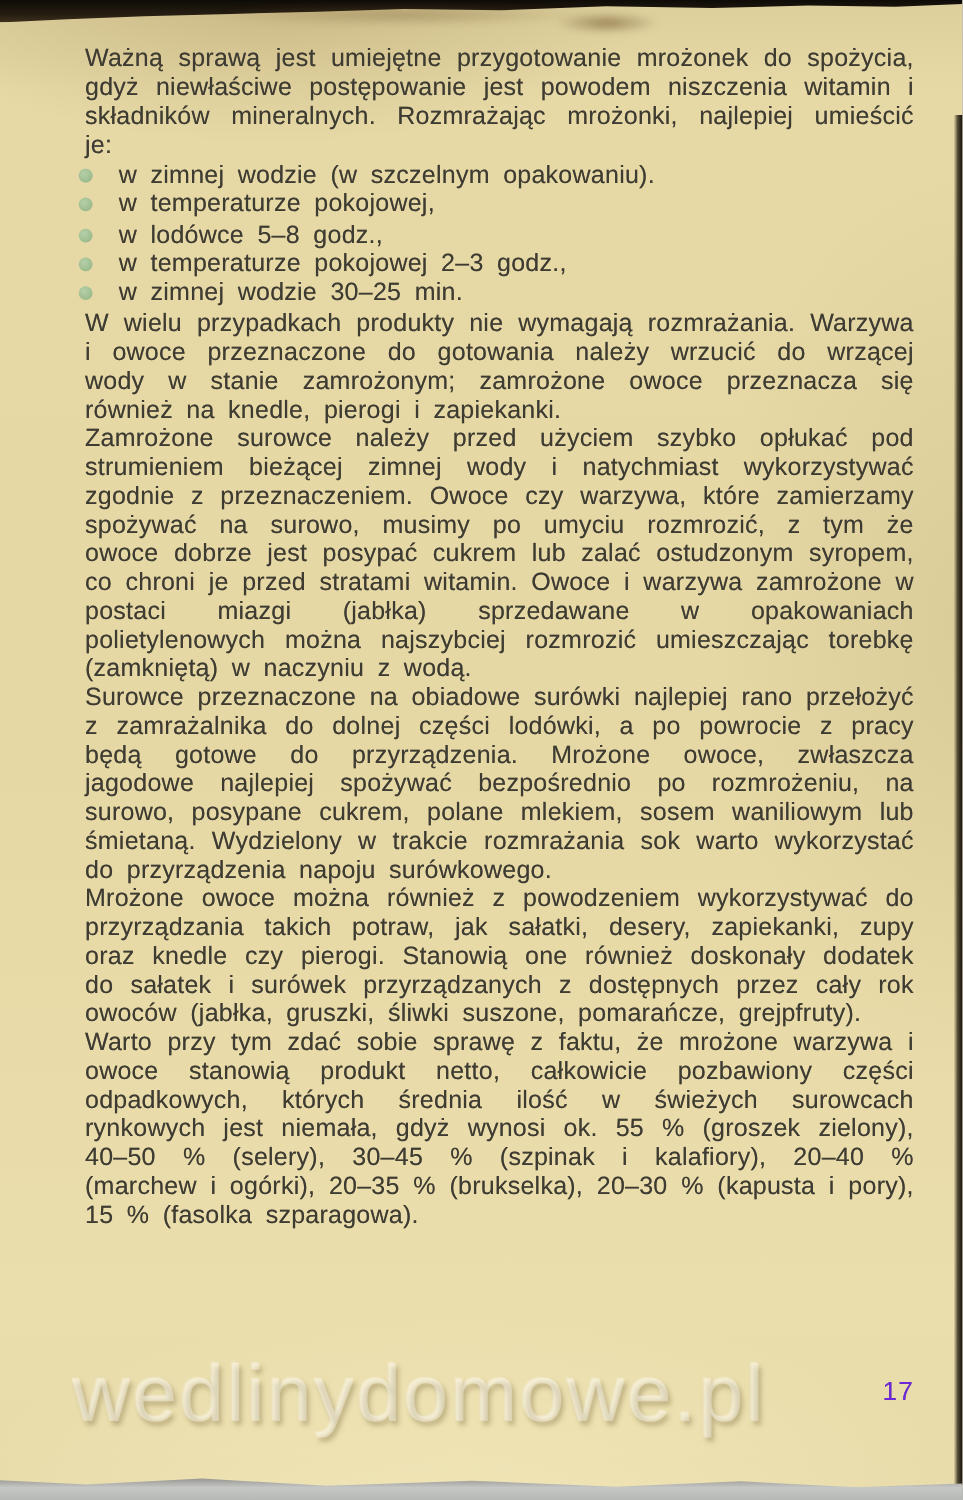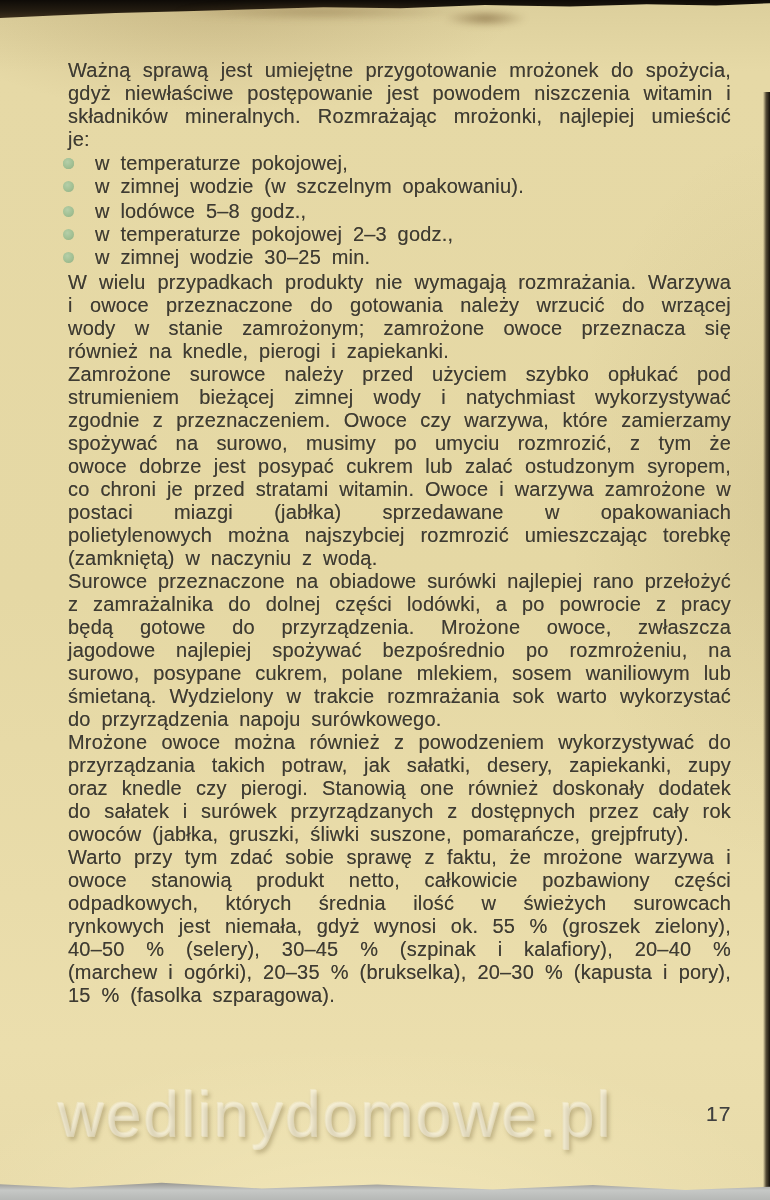--- a/index.html
+++ b/index.html
@@ -55,21 +55,21 @@
     position: absolute;
     left: 0; bottom: 0;
     width: 770px; height: 22px;
     background: linear-gradient(180deg, #605c52 0%, #989792 22%, #c6c8c6 55%, #b6b8b6 100%);
     clip-path: polygon(0 28%, 9% 44%, 21% 22%, 34% 48%, 49% 30%, 64% 52%, 77% 32%, 89% 54%, 100% 40%, 100% 100%, 0 100%);
   }
 
   
   .content {
     position: absolute;
-    left: 68px; top: 59px;
+    left: 68px; top: 36px;
     width: 663px;
     color: #3e3b32;
     font-size: 20px;
     line-height: 23px;
     letter-spacing: 0.2px;
     word-spacing: 5px;
     text-shadow: 0 0 0.5px rgba(62,59,50,0.55);
   }
   .para {
     margin: 0;
@@ -107,21 +107,21 @@
       -1px -1px 1px rgba(255,255,252,0.35);
     white-space: nowrap;
     user-select: none;
   }
 
   
   .page-number {
     position: absolute;
     left: 706px; top: 1102px;
     font-size: 21px;
-    color: #404040;
+    color: #6d28d9;
     letter-spacing: 1px;
     text-shadow: 0 0 0.5px rgba(69,66,58,0.6);
   }
 </style>
 </head>
 <body>
 
 <div class="paper"></div>
 <div class="top-edge"></div>
 <div class="top-smudge"></div>
@@ -131,25 +131,25 @@
 <div class="content">
 
   <p class="para">Ważną sprawą jest umiejętne przygotowanie mrożonek do spożycia, gdyż niewłaściwe postępowanie jest powodem niszczenia witamin i składników mineralnych. Rozmrażając mrożonki, najlepiej umieścić je:</p>
 
   <ul class="bullets">
     <li>
       <span class="dot"></span>
     </li>
     <li>
       <span class="dot"></span>
-      <span>w temperaturze pokojowej,</span>
+      <span>w zimnej wodzie (w szczelnym opakowaniu).</span>
     </li>
     <li>
       <span class="dot"></span>
-      <span>w zimnej wodzie (w szczelnym opakowaniu).</span>
+      <span>w temperaturze pokojowej,</span>
     </li>
   </ul>
 
 
   <ul class="bullets">
     <li>
       <span class="dot"></span>
       <span>w lodówce 5–8 godz.,</span>
     </li>
     <li>

